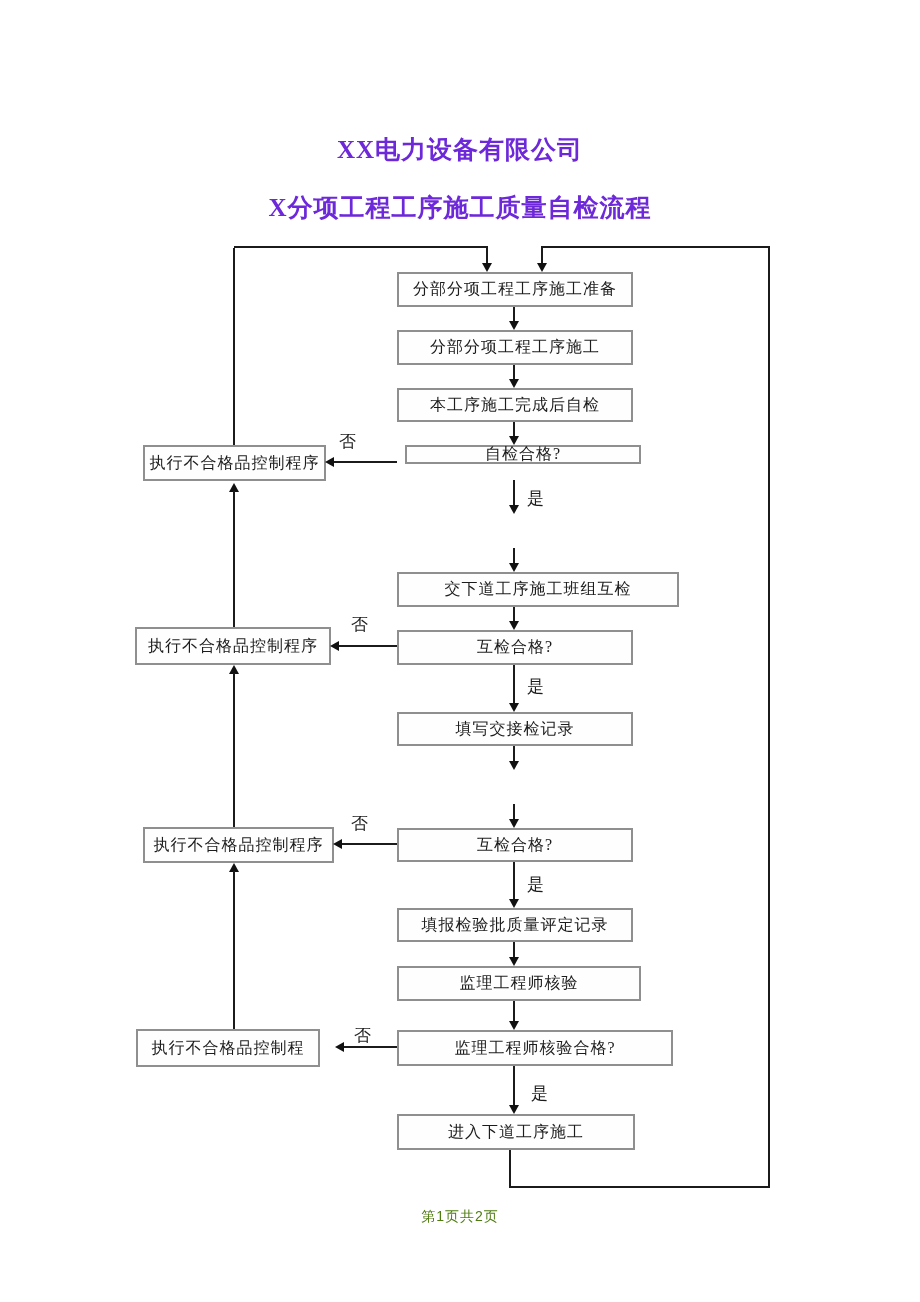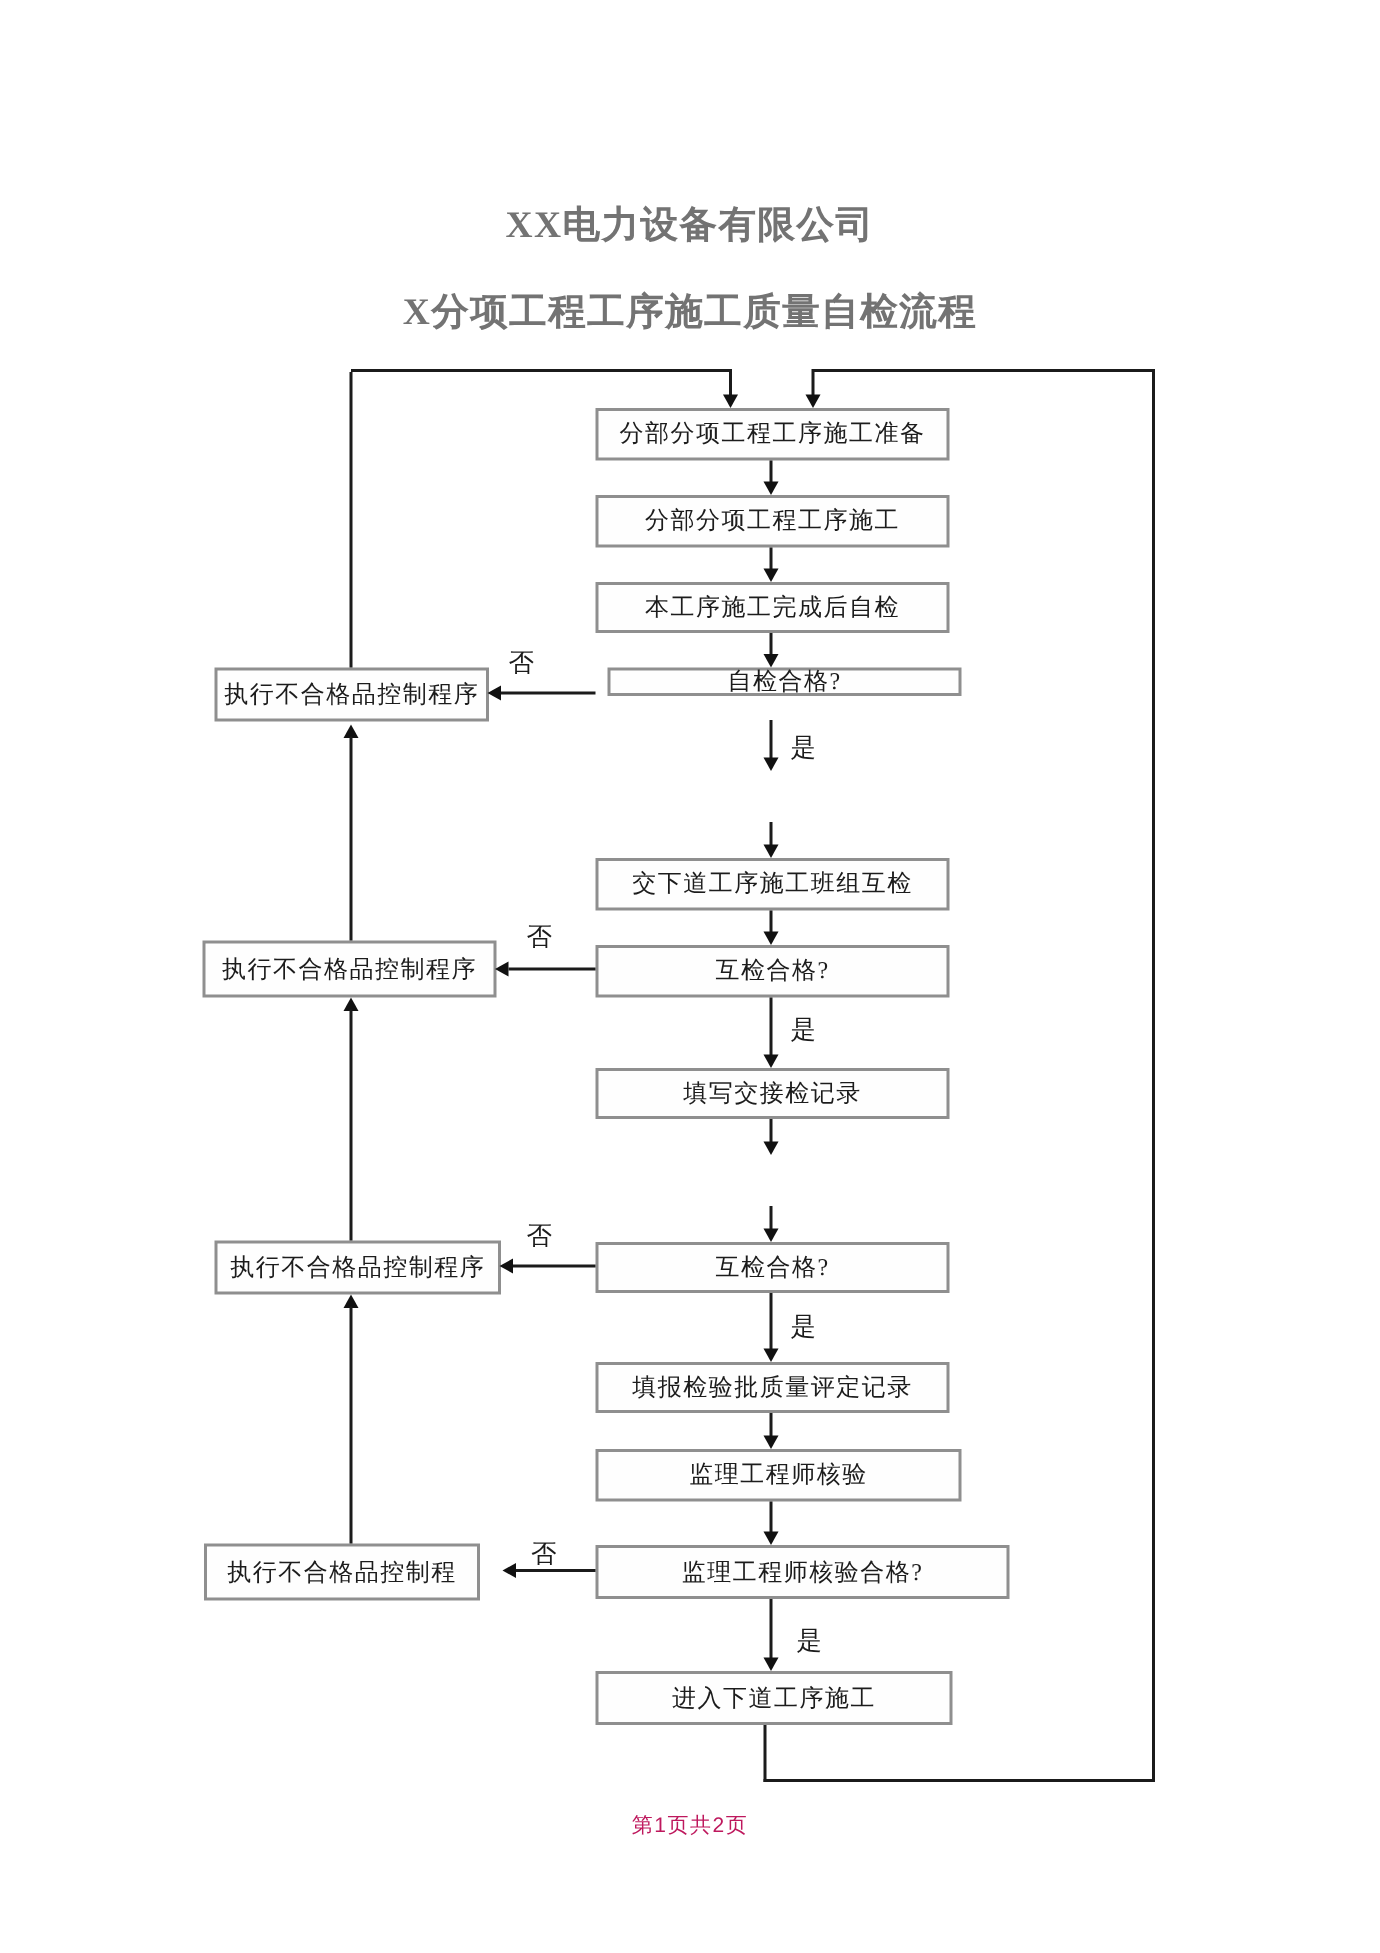--- a/index.html
+++ b/index.html
@@ -2,56 +2,56 @@
 <html><head>
 <meta charset="utf-8">
 <style>
   html,body{margin:0;padding:0;background:#ffffff;}
   .page{
     position:relative;width:920px;height:1302px;background:#ffffff;overflow:hidden;
     font-family:"Liberation Serif","DejaVu Serif",serif;
   }
   .title{
     position:absolute;left:0;width:920px;text-align:center;
-    font-weight:bold;color:#737373;letter-spacing:1px;
+    font-weight:bold;color:#6d28d9;letter-spacing:1px;
   }
   .t1{top:133px;font-size:25px;}
   .t2{top:191px;font-size:25px;}
   .box{
     position:absolute;box-sizing:border-box;border:2px solid #8f8f8f;background:#fefefe;
     display:flex;align-items:center;justify-content:center;
     font-size:16px;color:#1c1c1c;letter-spacing:1px;white-space:nowrap;
   }
   .vline,.hline{position:absolute;background:#1b1b1b;}
   .vline{width:2px;}
   .hline{height:2px;}
   .arr{position:absolute;width:0;height:0;}
   .arr.down{border-left:5px solid transparent;border-right:5px solid transparent;border-top:9px solid #111111;}
   .arr.up{border-left:5px solid transparent;border-right:5px solid transparent;border-bottom:9px solid #111111;}
   .arr.left{border-top:5px solid transparent;border-bottom:5px solid transparent;border-right:9px solid #111111;}
   .lbl{position:absolute;font-size:17px;color:#1c1c1c;}
   .footer{
     position:absolute;left:0;top:1208px;width:920px;text-align:center;
     font-family:"Liberation Sans","DejaVu Sans",sans-serif;
-    font-size:14px;color:#be185d;letter-spacing:1px;
+    font-size:14px;color:#4d7c0f;letter-spacing:1px;
   }
 </style>
 </head>
 <body>
 
 <div class="page">
 
   <div class="title t1">XX电力设备有限公司</div>
   <div class="title t2">X分项工程工序施工质量自检流程</div>
 
   <div class="box" style="left:397px;top:272px;width:236px;height:35px">分部分项工程工序施工准备</div>
   <div class="box" style="left:397px;top:330px;width:236px;height:35px">分部分项工程工序施工</div>
   <div class="box" style="left:397px;top:388px;width:236px;height:34px">本工序施工完成后自检</div>
   <div class="box" style="left:405px;top:445px;width:236px;height:19px">自检合格?</div>
-  <div class="box" style="left:397px;top:572px;width:236px;height:35px">交下道工序施工班组互检</div>
+  <div class="box" style="left:397px;top:572px;width:282px;height:35px">交下道工序施工班组互检</div>
   <div class="box" style="left:397px;top:630px;width:236px;height:35px">互检合格?</div>
   <div class="box" style="left:397px;top:712px;width:236px;height:34px">填写交接检记录</div>
   <div class="box" style="left:397px;top:828px;width:236px;height:34px">互检合格?</div>
   <div class="box" style="left:397px;top:908px;width:236px;height:34px">填报检验批质量评定记录</div>
   <div class="box" style="left:397px;top:966px;width:244px;height:35px">监理工程师核验</div>
   <div class="box" style="left:397px;top:1030px;width:276px;height:36px">监理工程师核验合格?</div>
   <div class="box" style="left:397px;top:1114px;width:238px;height:36px">进入下道工序施工</div>
 
   <div class="box" style="left:143px;top:445px;width:183px;height:36px">执行不合格品控制程序</div>
   <div class="box" style="left:135px;top:627px;width:196px;height:38px">执行不合格品控制程序</div>

